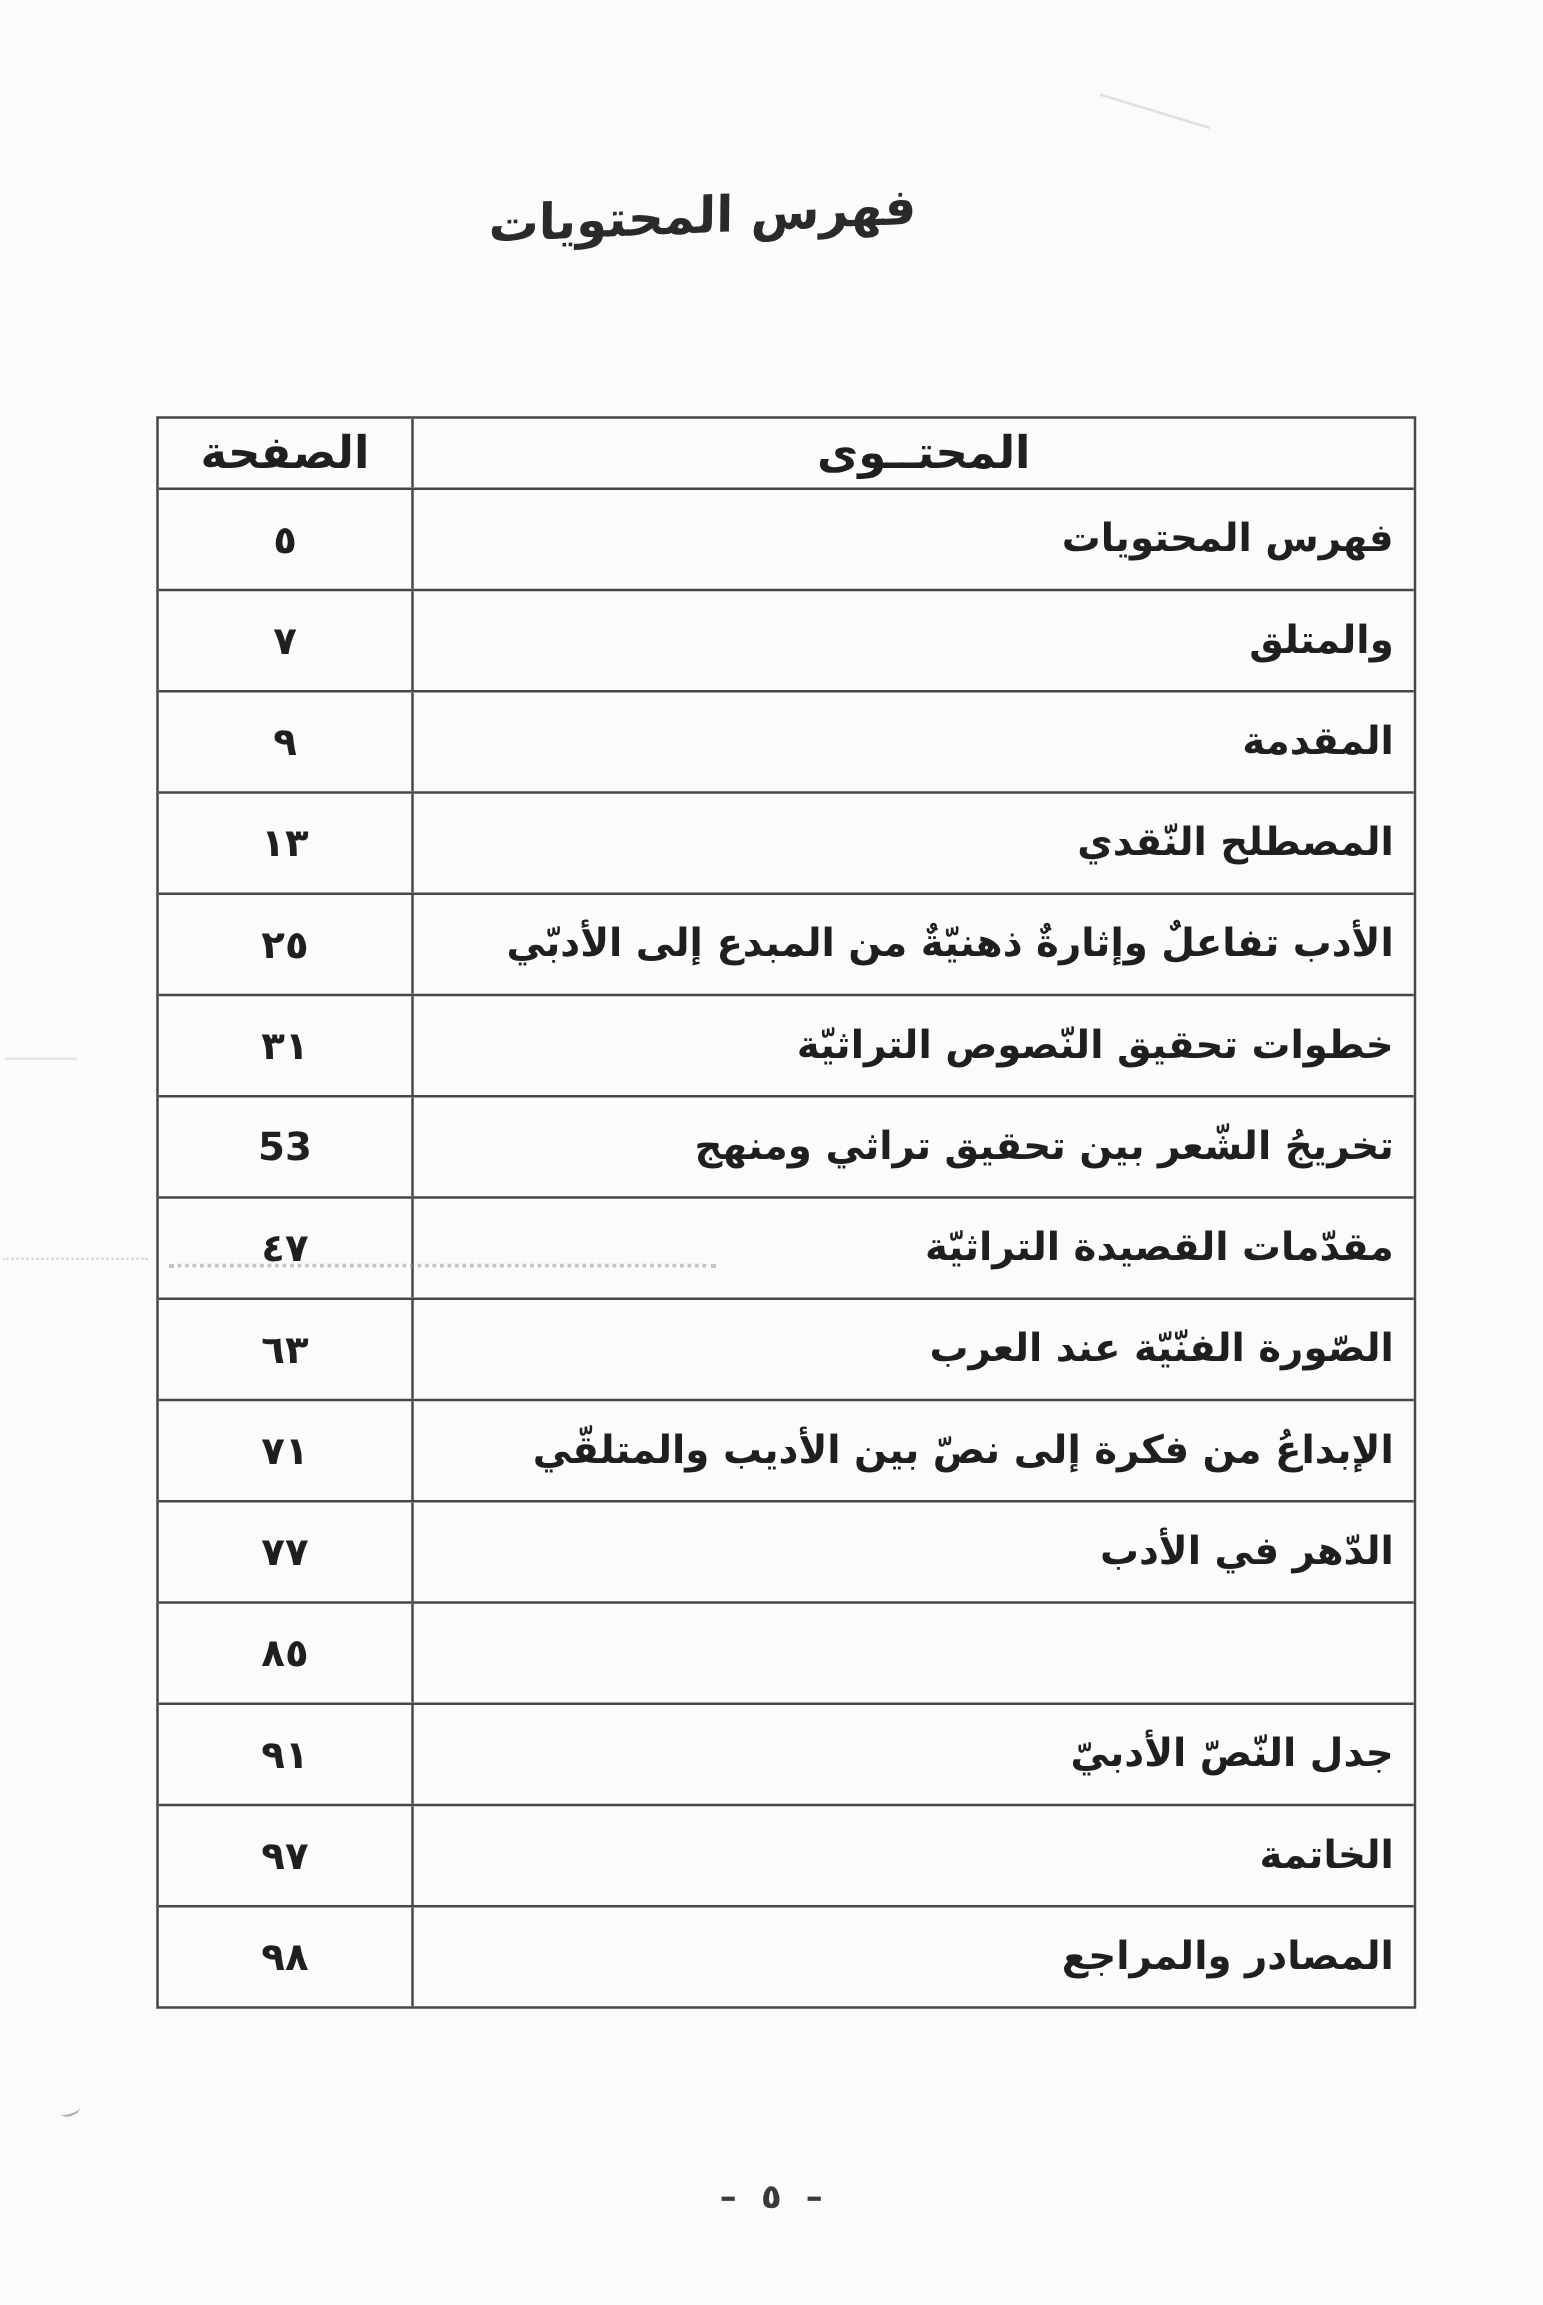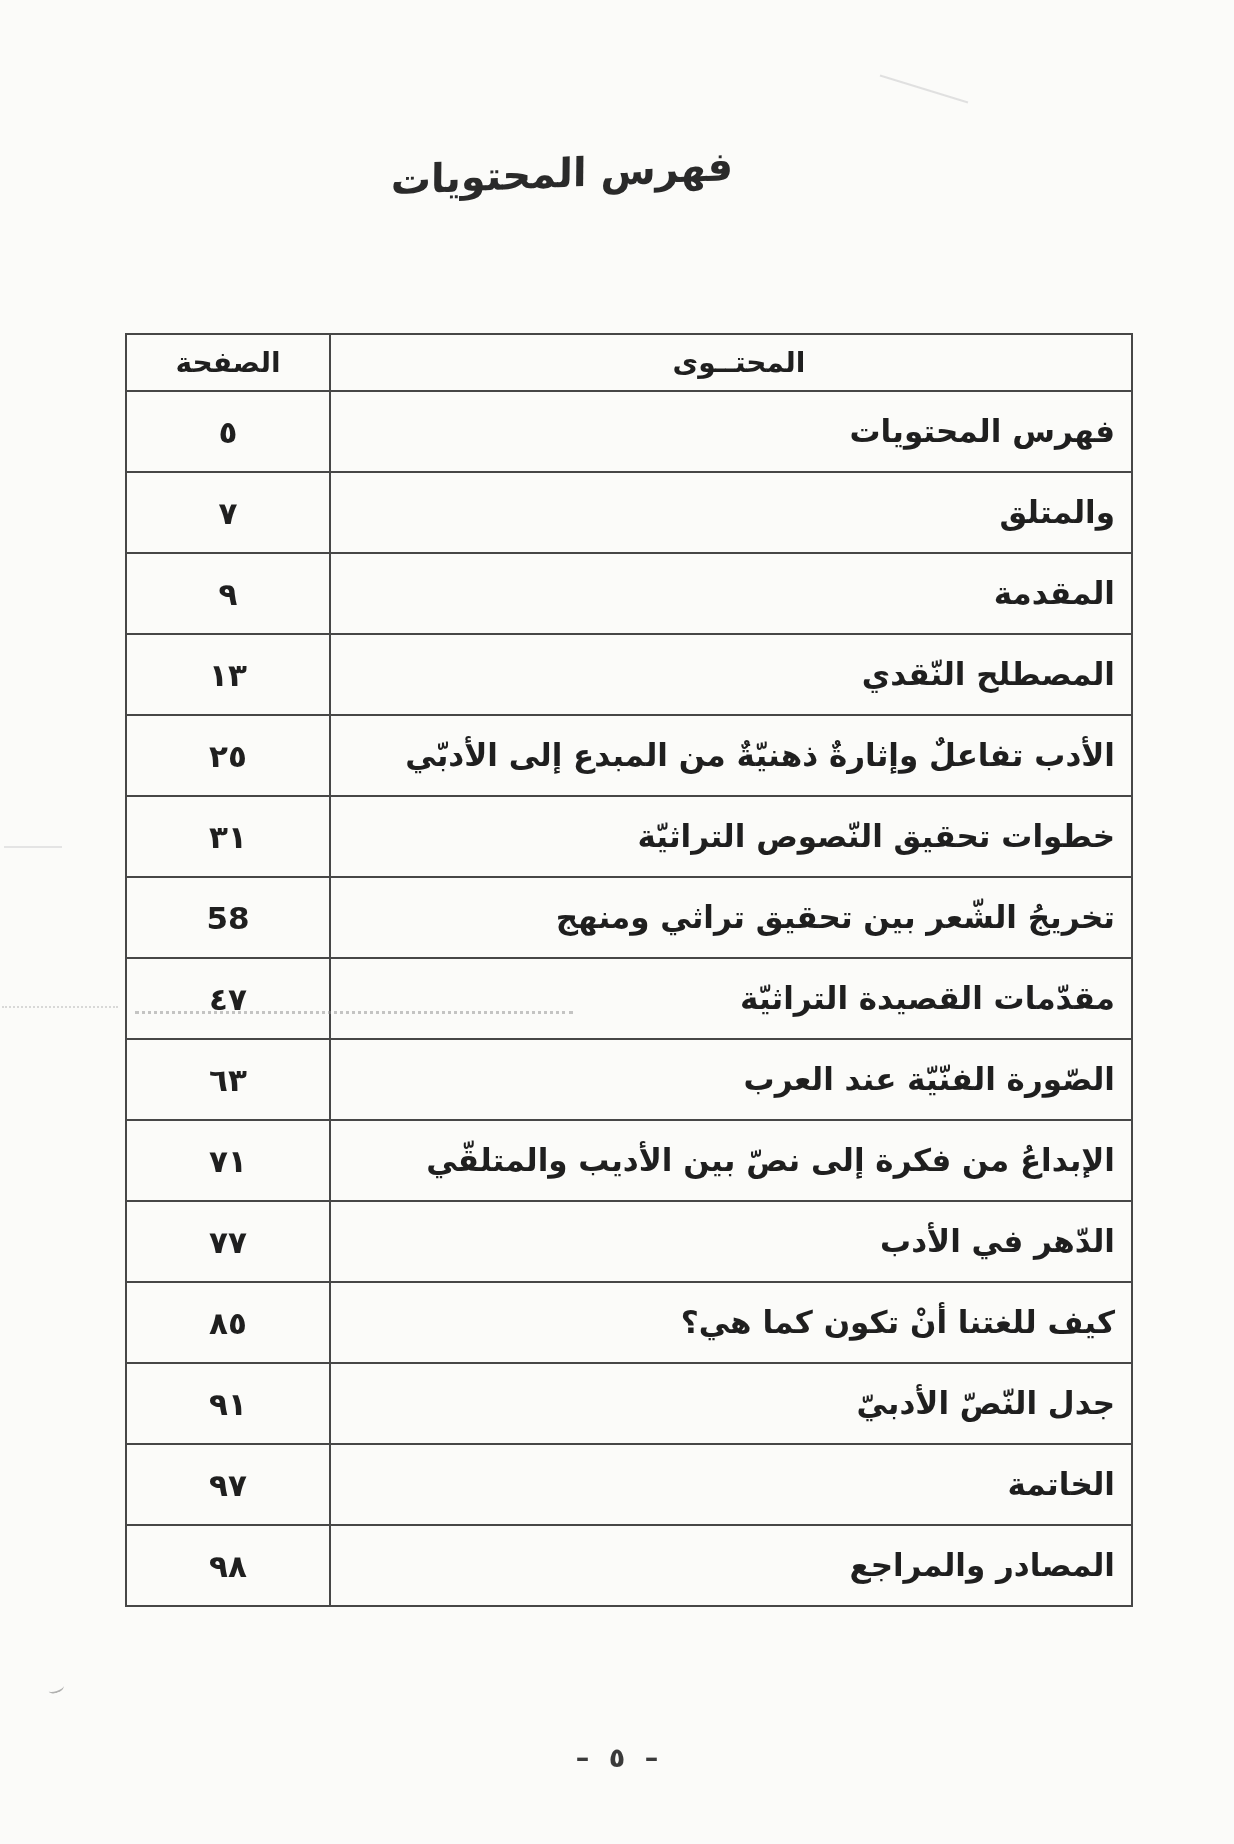--- a/index.html
+++ b/index.html
@@ -66,21 +66,21 @@
     flex:1 1 auto;
     direction:rtl;
     text-align:right;
     padding:0 16px 0 12px;
     font-size:31px;
     font-weight:bold;
     line-height:1.25;
     margin-left:20px;
   }
   .t-row.header .cell{
-    font-size:28px;
+    font-size:36px;
     font-weight:bold;
   }
   .t-row.header .cell.content{
     justify-content:center;
     text-align:center;
   }
 
   
   .leader{
     position:absolute;
@@ -166,21 +166,21 @@
     <div class="cell page">٢٥</div>
     <div class="cell content">الأدب تفاعلٌ وإثارةٌ ذهنيّةٌ من المبدع إلى الأدبّي</div>
   </div>
 
   <div class="t-row">
     <div class="cell page">٣١</div>
     <div class="cell content">خطوات تحقيق النّصوص التراثيّة</div>
   </div>
 
   <div class="t-row">
-    <div class="cell page">58</div>
+    <div class="cell page">53</div>
     <div class="cell content">تخريجُ الشّعر بين تحقيق تراثي ومنهج</div>
   </div>
 
   <div class="t-row">
     <div class="cell page">٤٧</div>
     <div class="cell content">مقدّمات القصيدة التراثيّة</div>
     <div class="leader"></div>
   </div>
 
   <div class="t-row">
@@ -193,21 +193,20 @@
     <div class="cell content">الإبداعُ من فكرة إلى نصّ بين الأديب والمتلقّي</div>
   </div>
 
   <div class="t-row">
     <div class="cell page">٧٧</div>
     <div class="cell content">الدّهر في الأدب</div>
   </div>
 
   <div class="t-row">
     <div class="cell page">٨٥</div>
-    <div class="cell content">كيف للغتنا أنْ تكون كما هي؟</div>
   </div>
 
   <div class="t-row">
     <div class="cell page">٩١</div>
     <div class="cell content">جدل النّصّ الأدبيّ</div>
   </div>
 
   <div class="t-row">
     <div class="cell page">٩٧</div>
     <div class="cell content">الخاتمة</div>

